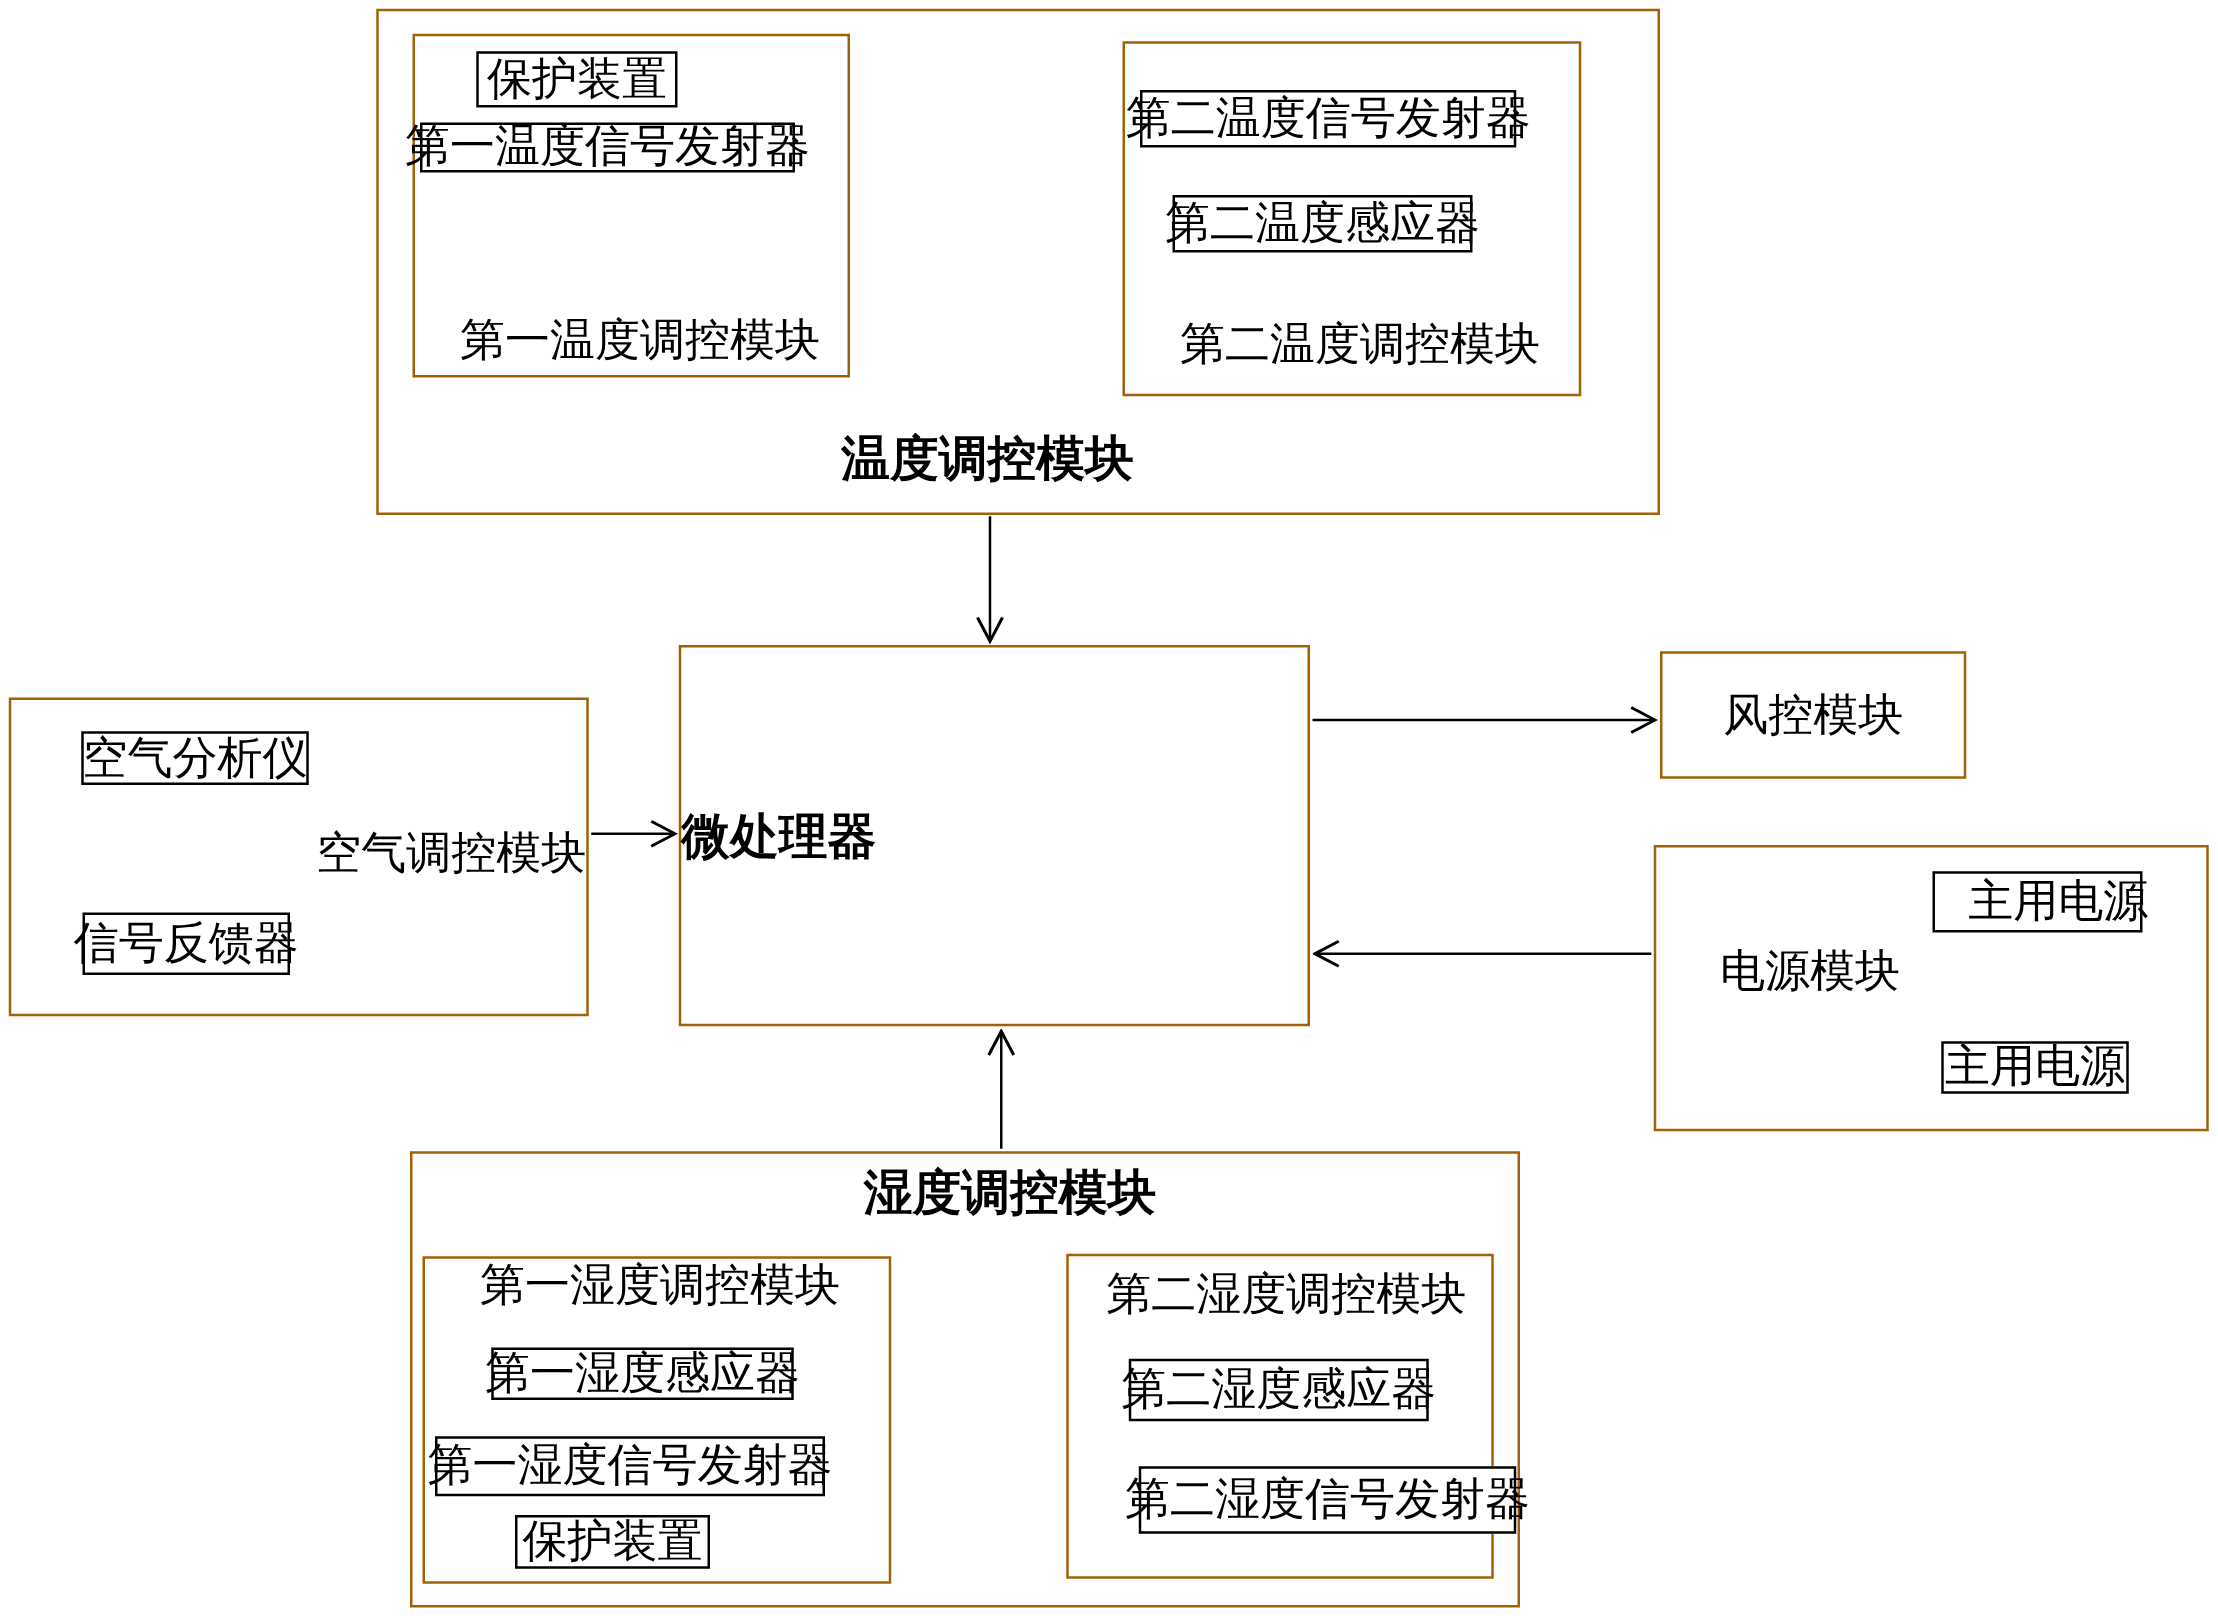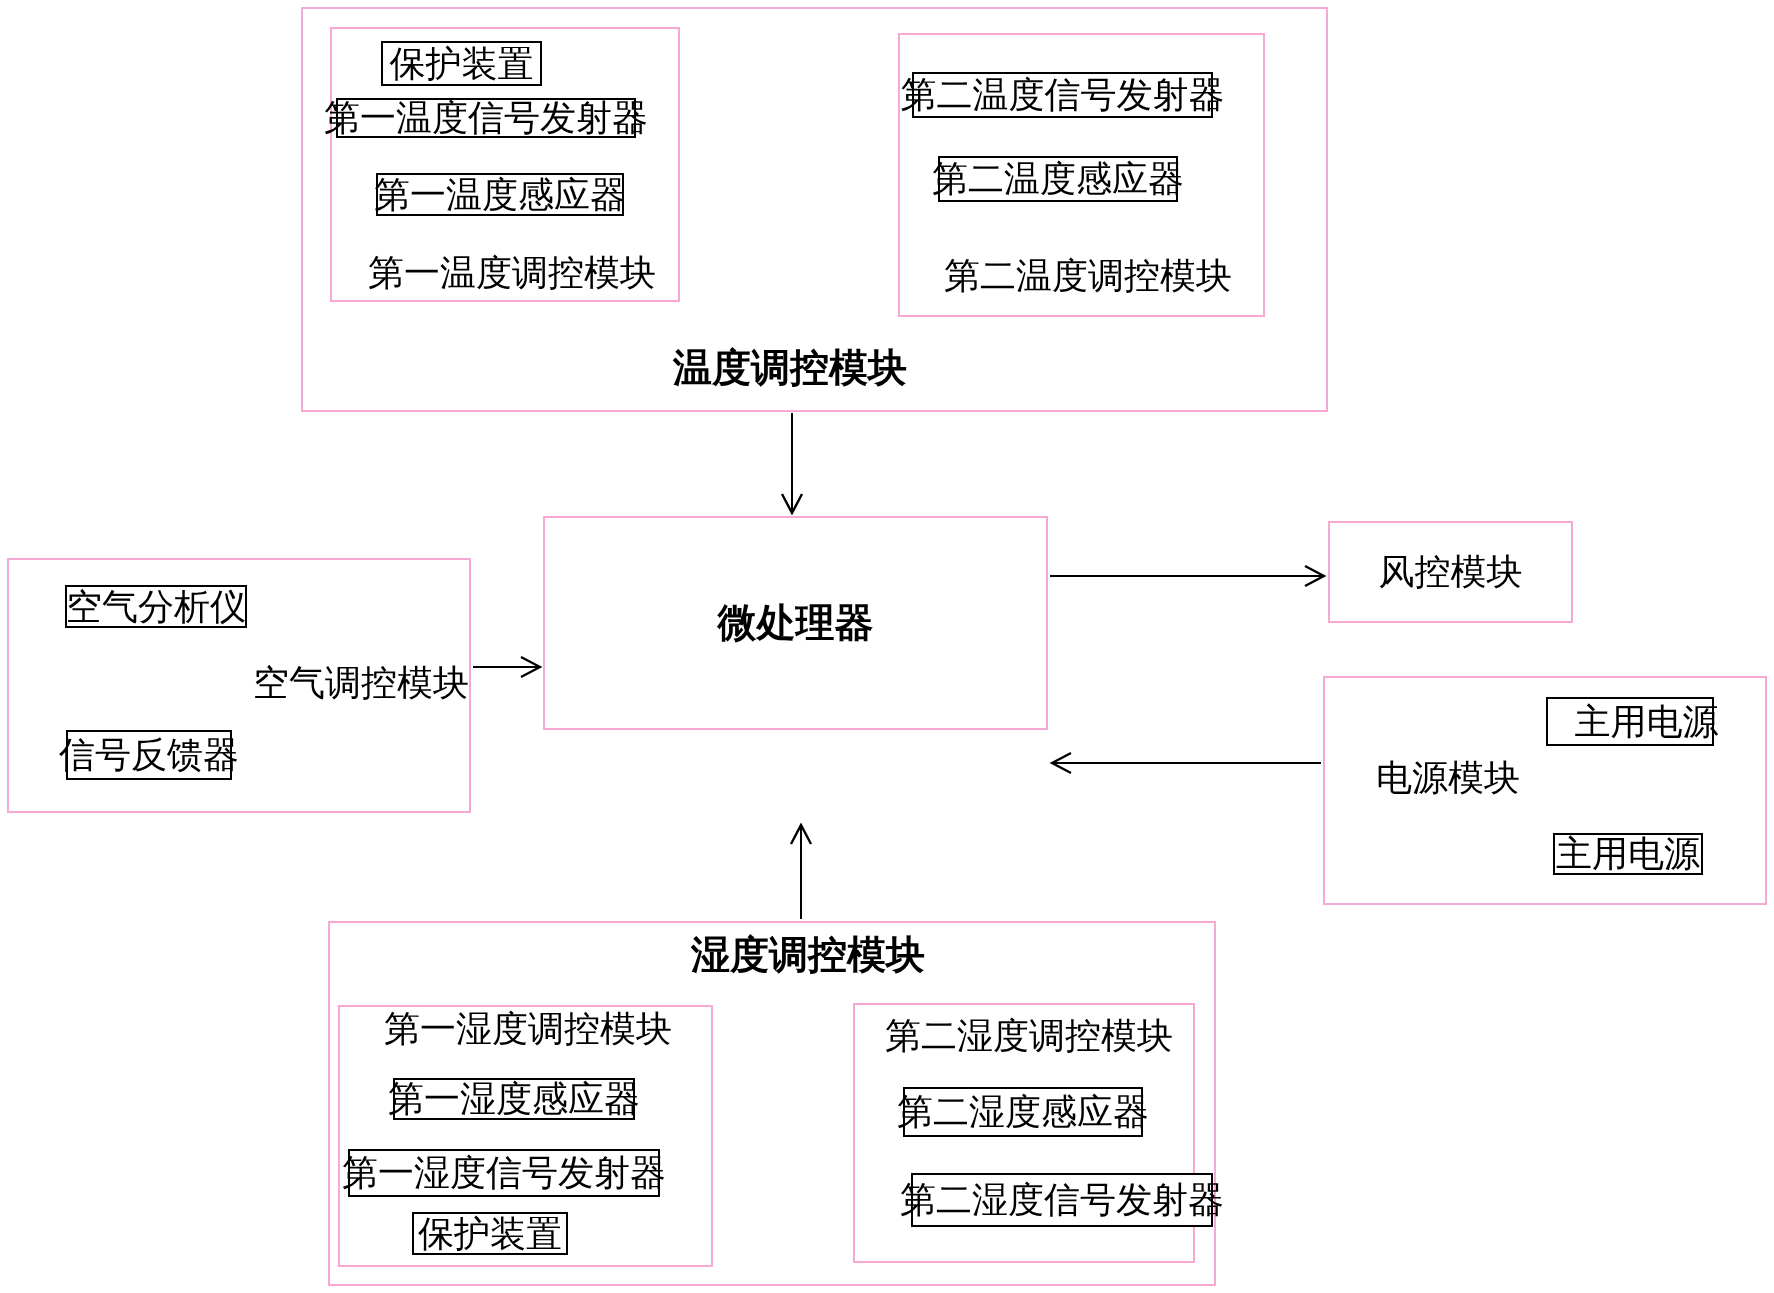--- a/index.html
+++ b/index.html
@@ -11,21 +11,21 @@
     position: relative;
     width: 1774px;
     height: 1293px;
     background: #ffffff;
     font-family: "DejaVu Serif", "Liberation Serif", serif;
     color: #000000;
     overflow: hidden;
   }
   .box {
     position: absolute;
-    border: 2px solid #f9a8d4;
+    border: 2px solid #a16207;
     background: transparent;
     box-sizing: border-box;
   }
   .boxed-label {
     position: absolute;
     border: 2px solid #000000;
     background: #ffffff;
     box-sizing: border-box;
     display: flex;
     align-items: center;
@@ -64,33 +64,32 @@
   <div class="box" style="left:301px; top:7px; width:1027px; height:405px;"></div>
 
   <div class="free-label big-label" style="left:677px; top:345px; width:226px; height:44px;">温度调控模块</div>
 
   <div class="box" style="left:330px; top:27px; width:350px; height:275px;"></div>
 
   <div class="boxed-label" style="left:381px; top:41px; width:161px; height:45px;">保护装置</div>
 
   <div class="boxed-label" style="left:336px; top:98px; width:300px; height:40px;">第一温度信号发射器</div>
 
-  <div class="boxed-label" style="left:376px; top:173px; width:248px; height:43px;">第一温度感应器</div>
 
   <div class="free-label" style="left:372px; top:253px; width:280px; height:40px;">第一温度调控模块</div>
 
   <div class="box" style="left:898px; top:33px; width:367px; height:284px;"></div>
 
   <div class="boxed-label" style="left:938px; top:156px; width:240px; height:46px;">第二温度感应器</div>
 
   <div class="boxed-label" style="left:912px; top:72px; width:301px; height:46px;">第二温度信号发射器</div>
 
   <div class="free-label" style="left:948px; top:256px; width:280px; height:40px;">第二温度调控模块</div>
 
-  <div class="box big-label" style="left:543px; top:516px; width:505px; height:214px; display:flex; align-items:center; justify-content:center; font-size:39px;">
+  <div class="box big-label" style="left:543px; top:516px; width:505px; height:305px; display:flex; align-items:center; font-size:39px;">
     <span>微处理器</span>
   </div>
 
   <div class="box" style="left:7px; top:558px; width:464px; height:255px;"></div>
 
   <div class="boxed-label" style="left:65px; top:585px; width:182px; height:43px;">空气分析仪</div>
 
   <div class="free-label" style="left:255px; top:663px; width:212px; height:40px;">空气调控模块</div>
 
   <div class="boxed-label" style="left:66px; top:730px; width:166px; height:50px;">信号反馈器</div>

